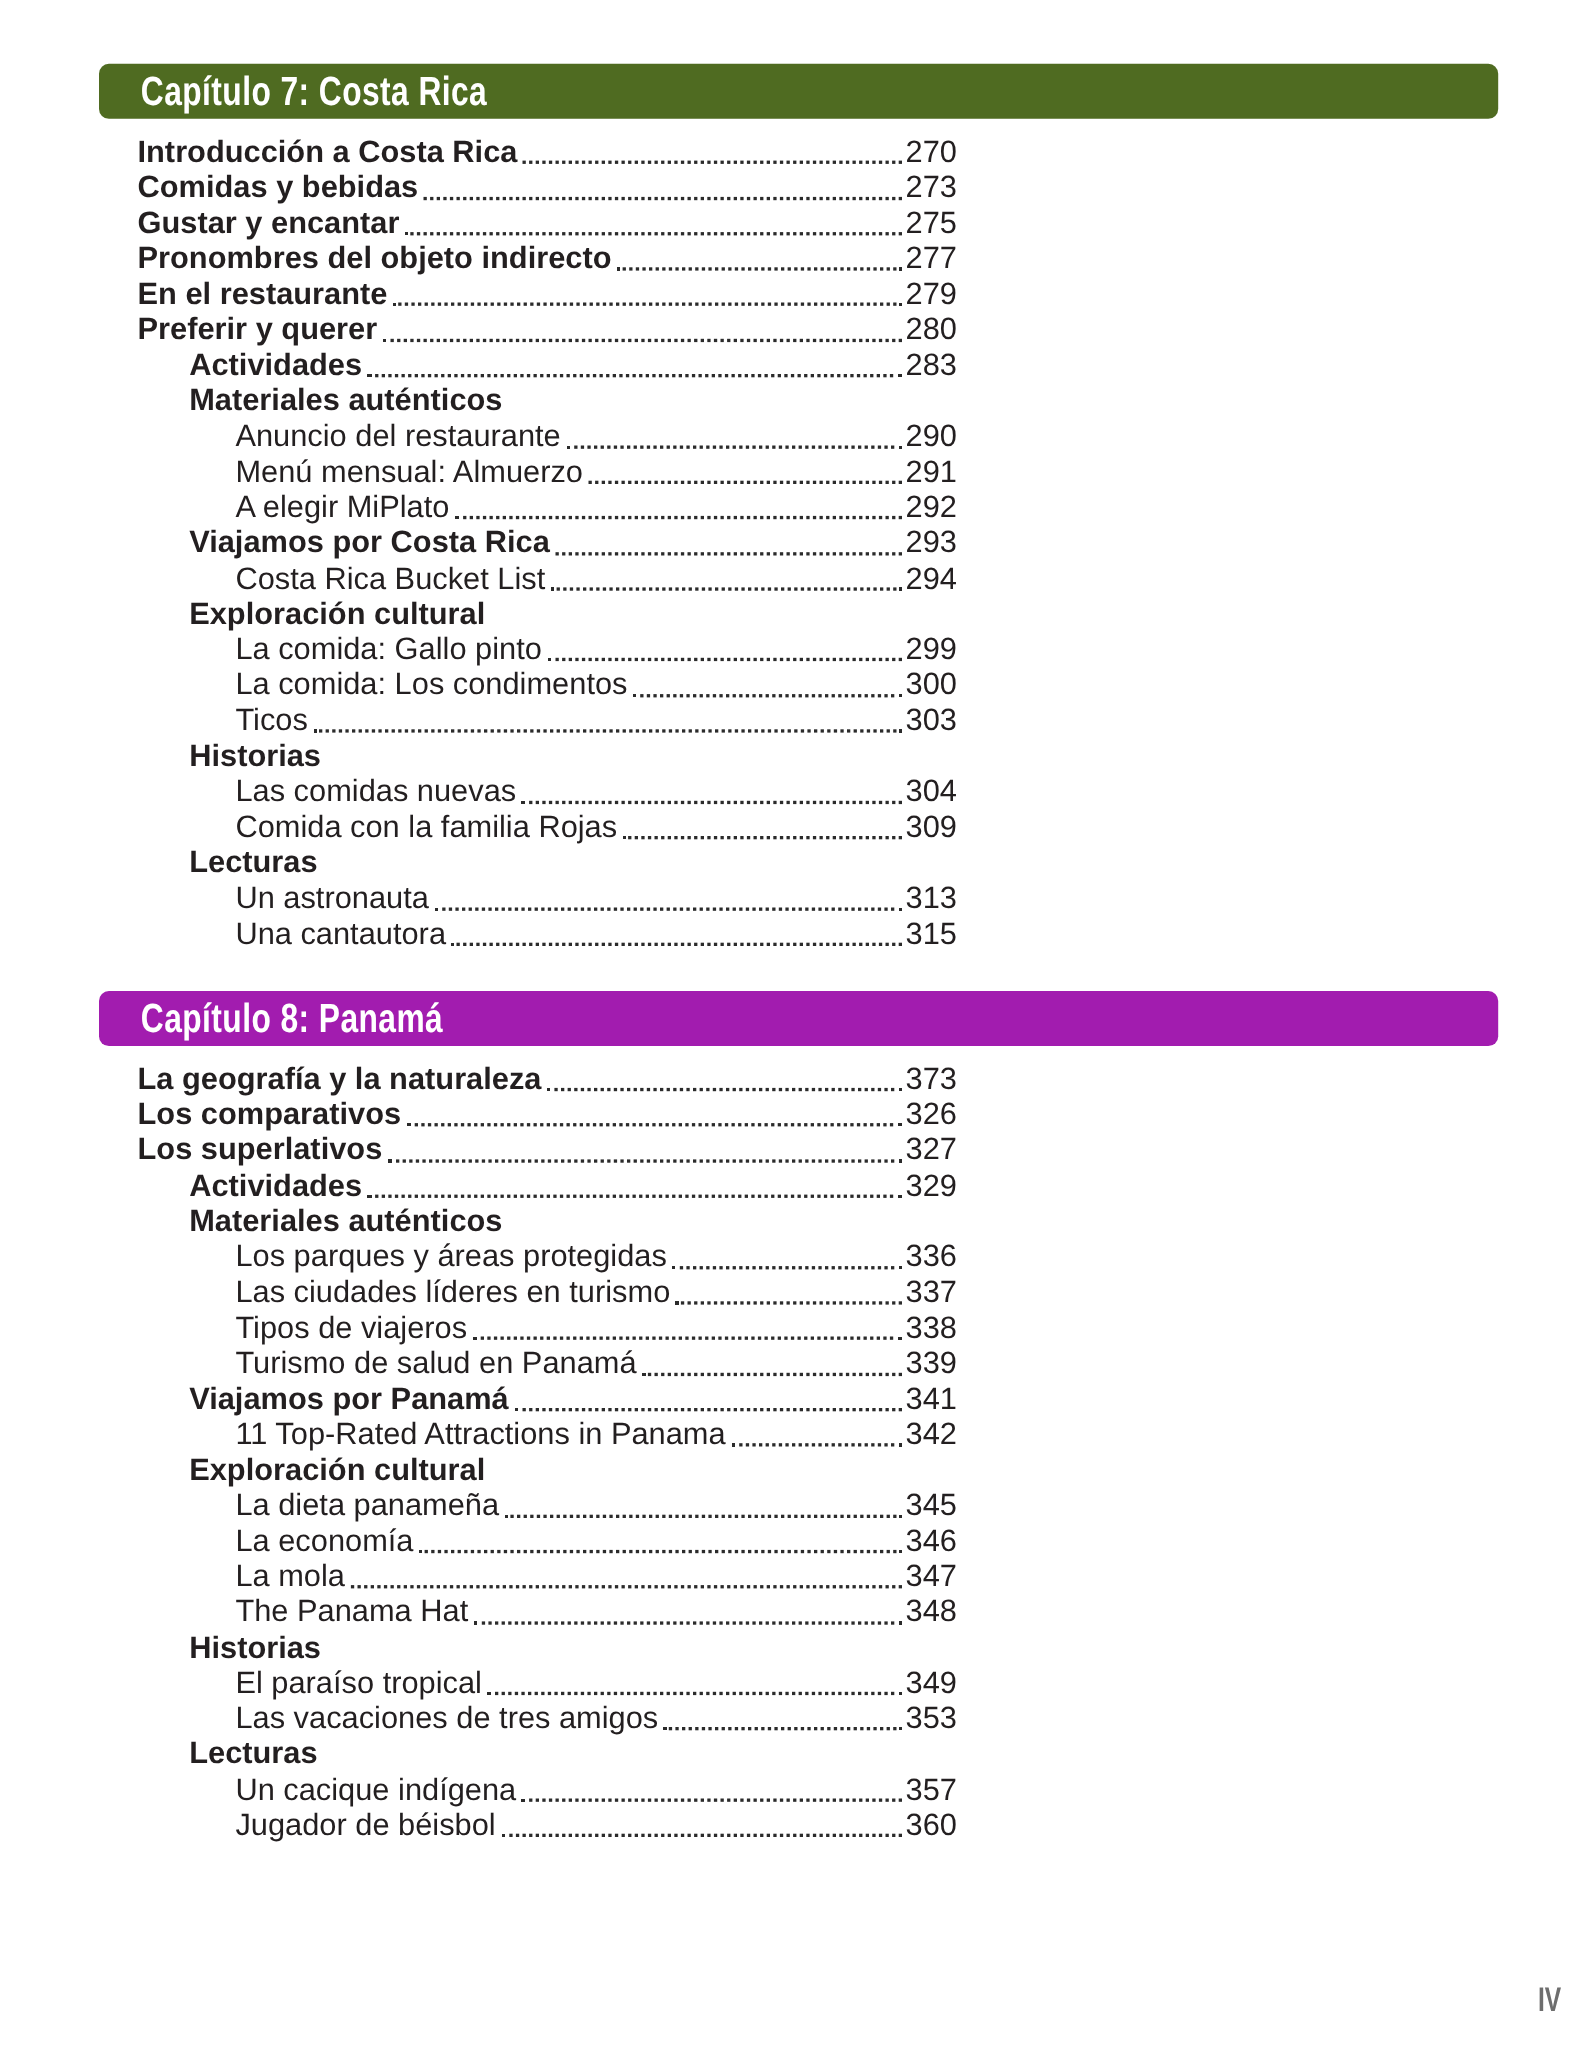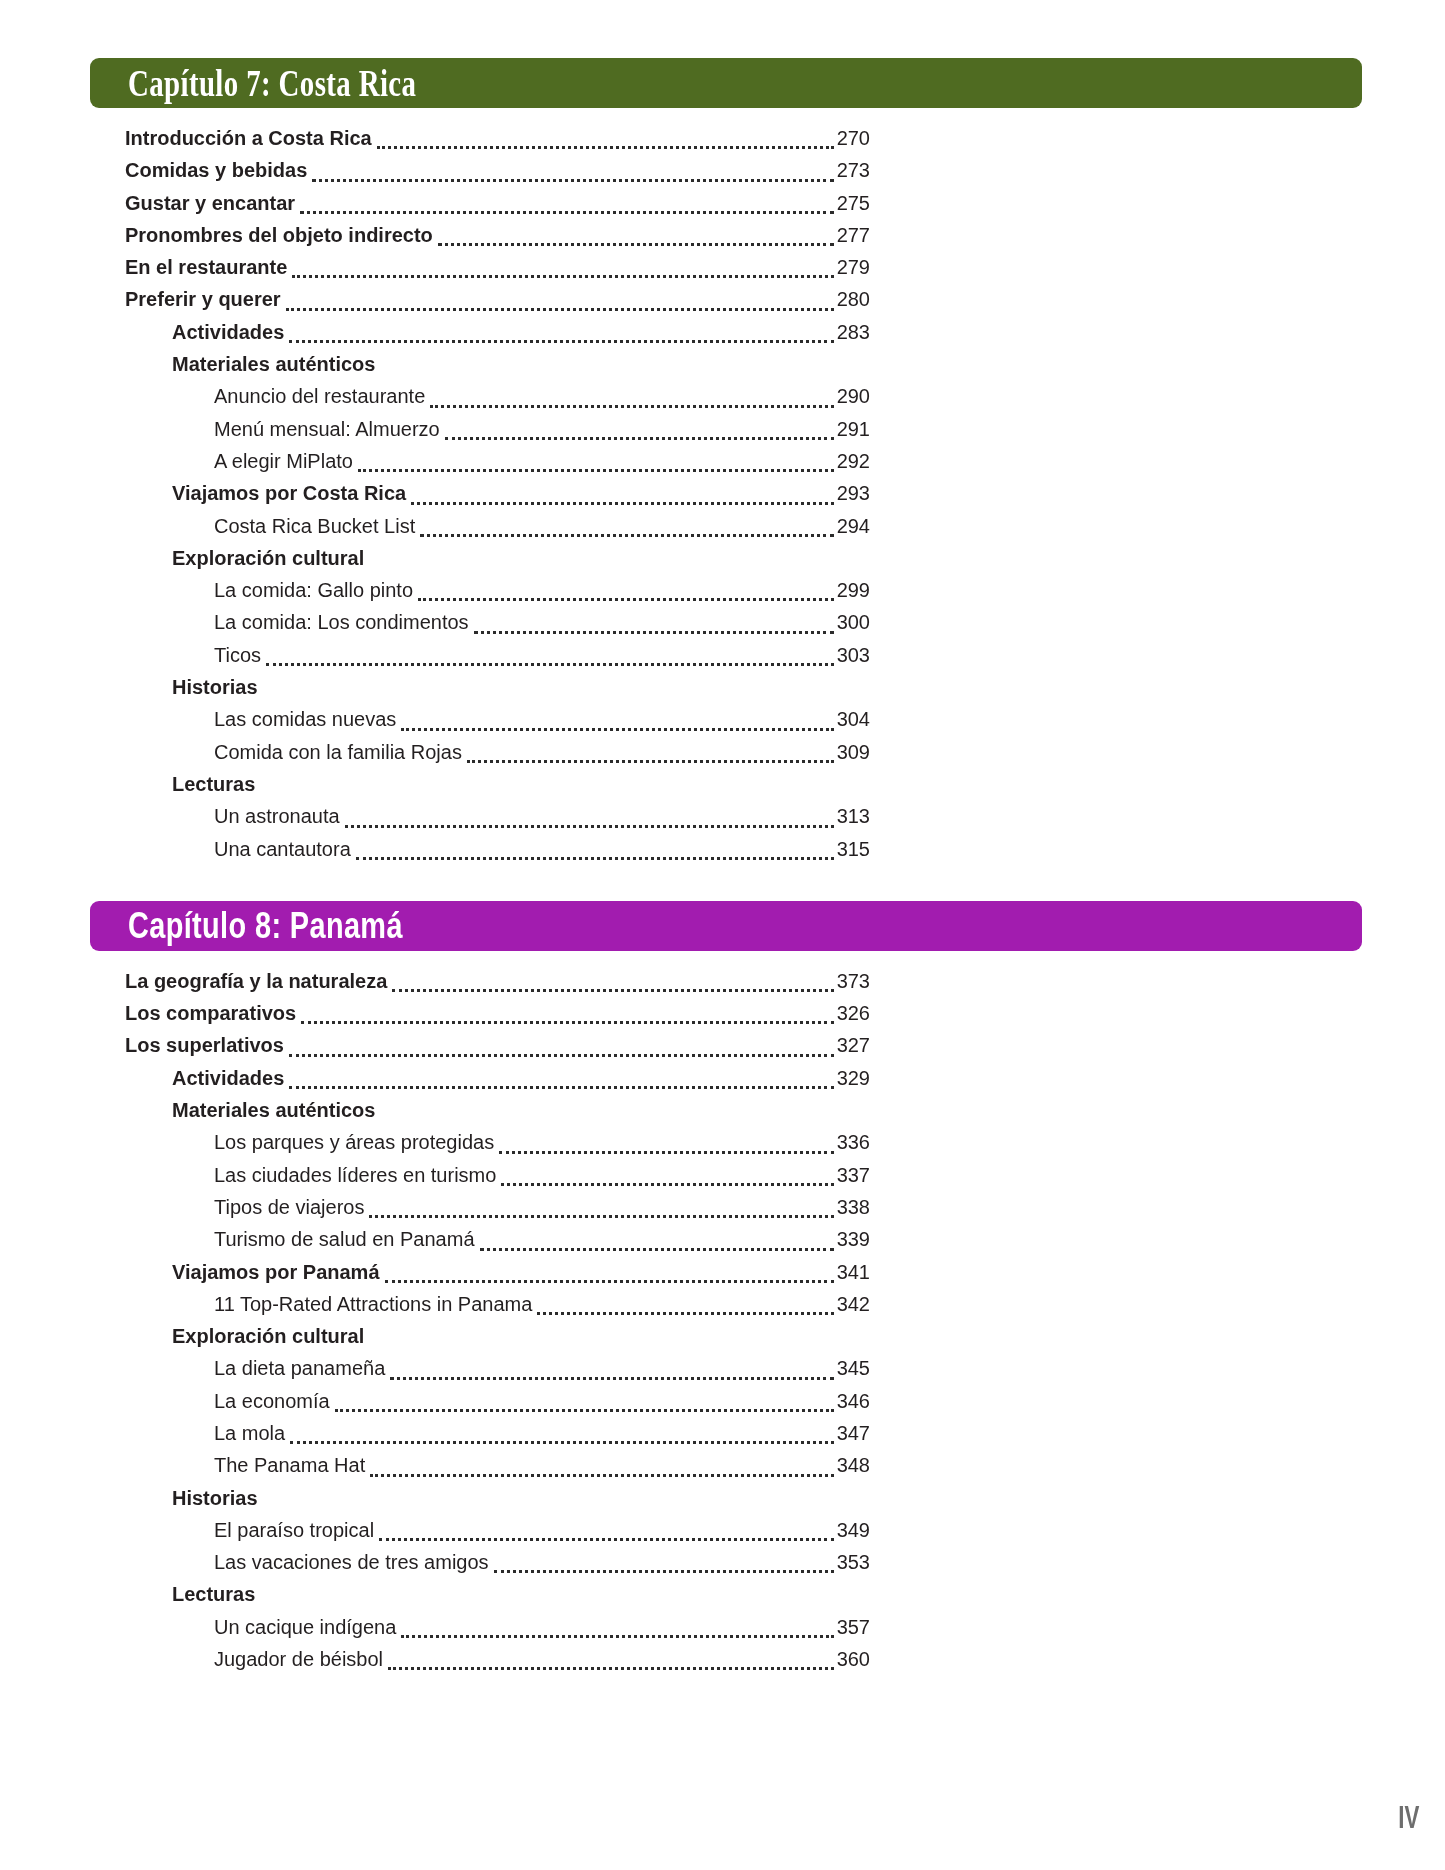--- a/index.html
+++ b/index.html
@@ -43,21 +43,21 @@
   .entries {
     list-style: none;
     margin: 14px 0 0 125px;
     padding: 0;
     width: 745px;
   }
   .entry {
     display: flex;
     align-items: baseline;
     height: 32.3px;
-    font-size: 20px;
+    font-size: 28px;
     line-height: 32.3px;
   }
   .entry.lvl1 { padding-left: 47px; justify-content: space-between; }
   .entry.lvl2 { padding-left: 89px; }
   .entry.bold .label { font-weight: bold; }
   .label { white-space: nowrap; }
   .dots {
     flex: 1 1 auto;
     border-bottom: 3px dotted #2b2b2b;
     margin: 0 3px 5px 5px;
@@ -75,21 +75,21 @@
     transform: scaleX(0.72);
     transform-origin: right center;
   }
 </style>
 </head>
 <body>
 
 <div class="page">
   <div id="chapters">
   <section class="chapter">
-    <header class="chapter-banner" style="background: rgb(79, 107, 33); font-family: Liberation Serif, serif;">
+    <header class="chapter-banner" style="background: rgb(79, 107, 33);">
       <span class="banner-text">Capítulo 7: Costa Rica</span>
     </header>
     <ul class="entries">
   <li class="entry lvl0 bold">
     <span class="label">Introducción a Costa Rica</span>
     <span class="dots"></span>
     <span class="pagenum">270</span>
   </li>
 
   <li class="entry lvl0 bold">

